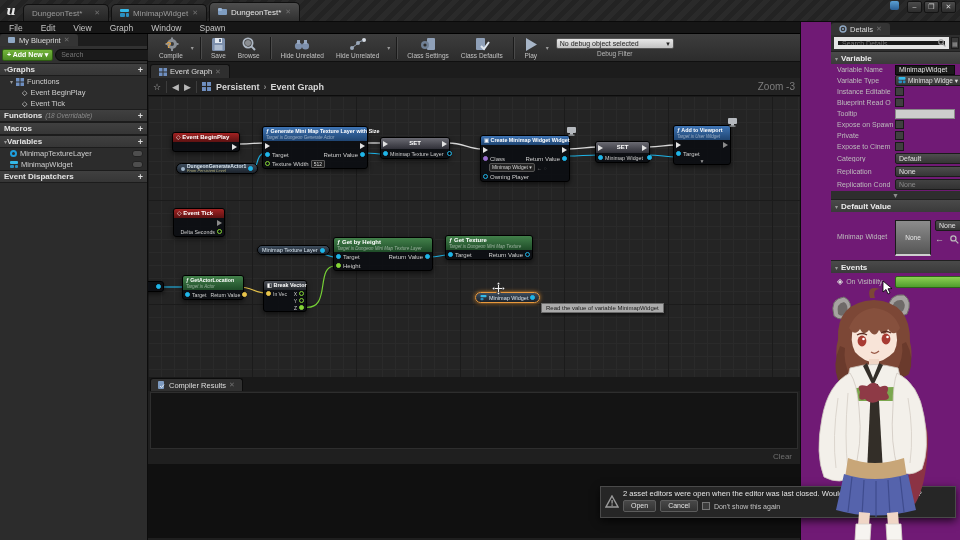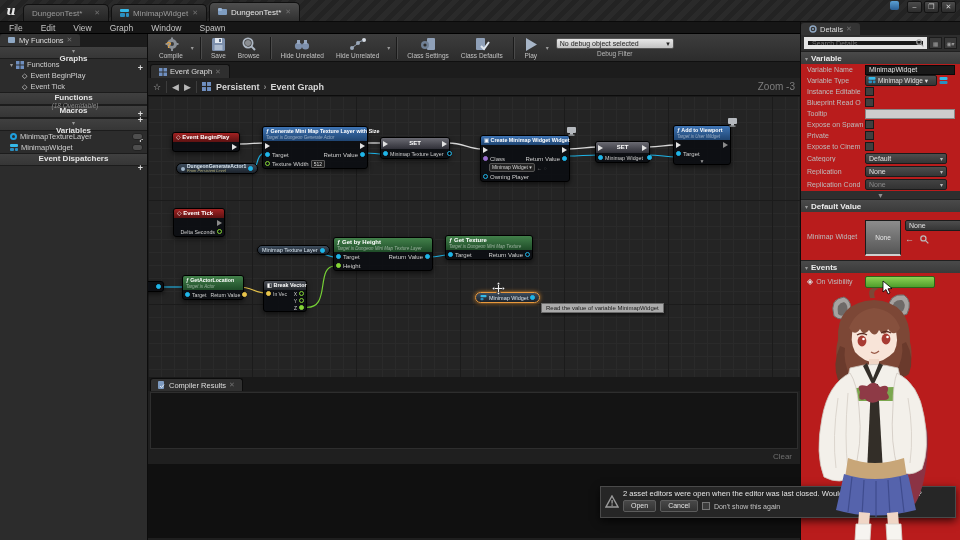--- a/index.html
+++ b/index.html
@@ -28,21 +28,21 @@
   .lp-tabrow{height:12px;background:#1d1d1d;display:flex;align-items:flex-end;}
   .lp-tab{height:12px;background:#343434;padding:0 8px;display:flex;align-items:center;gap:3px;font-size:7.5px;color:#ddd;border-radius:3px 3px 0 0;}
   .lp-toolrow{height:17px;display:flex;align-items:center;gap:2px;padding:1px 2px;background:#313131;}
   .addnew{background:linear-gradient(#74b53c,#4c8a24);border:1px solid #2e5c12;border-radius:2px;color:#fff;
     font-size:7px;font-weight:bold;padding:1px 4px;white-space:nowrap;}
   .lp-search{flex:1;height:12px;background:#1a1a1a;border:1px solid #0a0a0a;border-radius:6px;color:#bbb;font-size:7px;padding:0 12px 0 5px;min-width:0;}
   .searchwrap{flex:1;position:relative;display:flex;}
   .magglass{position:absolute;right:3px;top:2px;}
   .eyebtn{width:14px;height:11px;background:#262626;border-radius:5px;display:flex;align-items:center;justify-content:center;gap:1px;color:#9a9a9a;font-size:6px;}
   .sect{height:13px;background:linear-gradient(#404040,#363636);border-top:1px solid #1c1c1c;border-bottom:1px solid #1c1c1c;
-    display:flex;align-items:center;padding:0 4px;font-size:8px;font-weight:bold;color:#e4e4e4;flex-direction:column;}
+    display:flex;align-items:center;padding:0 4px;font-size:8px;font-weight:bold;color:#e4e4e4;}
   .sect .plus{margin-left:auto;color:#dcdcdc;font-weight:bold;font-size:9px;}
   .sect .hint{font-weight:normal;color:#8a8a8a;font-size:6.5px;margin-left:3px;font-style:italic;}
   .litem{height:11px;display:flex;align-items:center;gap:3px;padding:0 4px;font-size:7.5px;color:#cfcfcf;background:#2c2c2c;}
   .litem .ritem{margin-left:auto;}
   .tri{color:#9a9a9a;font-size:6px;}
   .diamond{color:#d8d8d8;font-size:7px;}
   .gridicon{width:8px;height:8px;display:inline-block;}
   .varring{width:7px;height:7px;border:2px solid #1f9fde;border-radius:50%;}
   .eyepill{width:11px;height:7px;background:#4e4e4e;border-radius:3px;border:1px solid #222;}
   
@@ -98,21 +98,21 @@
     white-space:nowrap;box-shadow:1px 2px 3px rgba(0,0,0,.5);}
   
   .compiler{position:absolute;left:0;top:343px;width:652px;height:163px;background:#1f1f1f;}
   .comp-tabs{height:14px;background:#191919;display:flex;align-items:flex-end;padding-left:2px;}
   .comp-tab{height:13px;background:#303030;border:1px solid #0c0c0c;border-bottom:none;border-radius:3px 3px 0 0;
     display:flex;align-items:center;gap:3px;padding:0 7px;font-size:7.5px;color:#ddd;}
   .comp-body{margin:1px 2px 0 2px;height:57px;background:#141414;border:1px solid #2e2e2e;}
   .comp-footer{height:15px;display:flex;align-items:center;justify-content:flex-end;padding:0 8px;font-size:8px;color:#6f6f6f;}
   .comp-rest{height:74px;background:#101010;}
   
-  .right{position:absolute;left:800px;top:22px;width:160px;height:518px;background:#b91c1c;border-left:1px solid #0c0c0c;}
+  .right{position:absolute;left:800px;top:22px;width:160px;height:518px;background:#701a75;border-left:1px solid #0c0c0c;padding-left:30px;}
   .rp-tabrow{height:13px;background:#1d1d1d;display:flex;align-items:flex-end;}
   .rp-tab{height:12px;background:#343434;padding:0 8px;display:flex;align-items:center;gap:3px;font-size:7.5px;color:#ddd;border-radius:3px 3px 0 0;}
   .rp-searchrow{height:16px;display:flex;align-items:center;gap:2px;padding:0 3px;background:#2e2e2e;}
   .rp-search{flex:1;height:12px;background:#1a1a1a;border:4px solid #e5e5e5;color:#bbb;font-size:7px;padding:0 12px 0 4px;min-width:0;}
   .sqbtn{width:13px;height:12px;background:#3a3a3a;border:1px solid #1c1c1c;display:flex;align-items:center;justify-content:center;color:#999;font-size:6px;}
   .d-sec{height:13px;background:linear-gradient(#4a4a4a,#3a3a3a);border-top:1px solid #202020;display:flex;align-items:center;gap:3px;
     padding:0 4px;font-size:8px;font-weight:bold;color:#ececec;}
   .d-row{display:flex;align-items:center;height:11px;padding:0 0 0 6px;font-size:7px;color:#bdbdbd;}
   .d-lab{flex:0 0 58px;white-space:nowrap;overflow:hidden;}
   .d-ctl{flex:1;display:flex;align-items:center;padding-right:5px;}
@@ -186,23 +186,38 @@
     <span class="menuitem">Window</span>
     <span class="menuitem">Spawn</span>
   </div>
 
   <div class="left">
     <div class="lp-tabrow">
       <div class="lp-tab">
         <svg width="8" height="8" viewBox="0 0 8 8">
             <rect x="0" y="1" width="7" height="6" rx="1" fill="#8fa8c4"></rect>
           </svg>
-        <span>My Functions</span>
+        <span>My Blueprint</span>
         <span class="tclose">✕</span>
       </div>
+    </div>
+    <div class="lp-toolrow">
+      <button class="addnew">+ Add New ▾</button>
+      <span class="searchwrap">
+        <input class="lp-search" placeholder="Search" style="">
+        <svg class="magglass" width="8" height="8" viewBox="0 0 8 8">
+            <circle cx="3" cy="3" r="2.3" fill="none" stroke="#9a9a9a" stroke-width="1.1"></circle>
+            <line x1="5" y1="5" x2="7.4" y2="7.4" stroke="#9a9a9a" stroke-width="1.1"></line>
+          </svg>
+      </span>
+      <span class="eyebtn">
+        <svg width="8" height="5" viewBox="0 0 8 5">
+            <ellipse cx="4" cy="2.5" rx="3.6" ry="2.2" fill="#9a9a9a"></ellipse>
+          </svg>▾
+      </span>
     </div>
 
     <div class="sect">
       <span class="tri">▾</span>
       <span>Graphs</span>
       <span class="plus">+</span>
     </div>
     <div class="litem" style="padding-left:10px;">
       <span class="tri">▾</span>
       <svg class="gridicon" viewBox="0 0 8 8">

